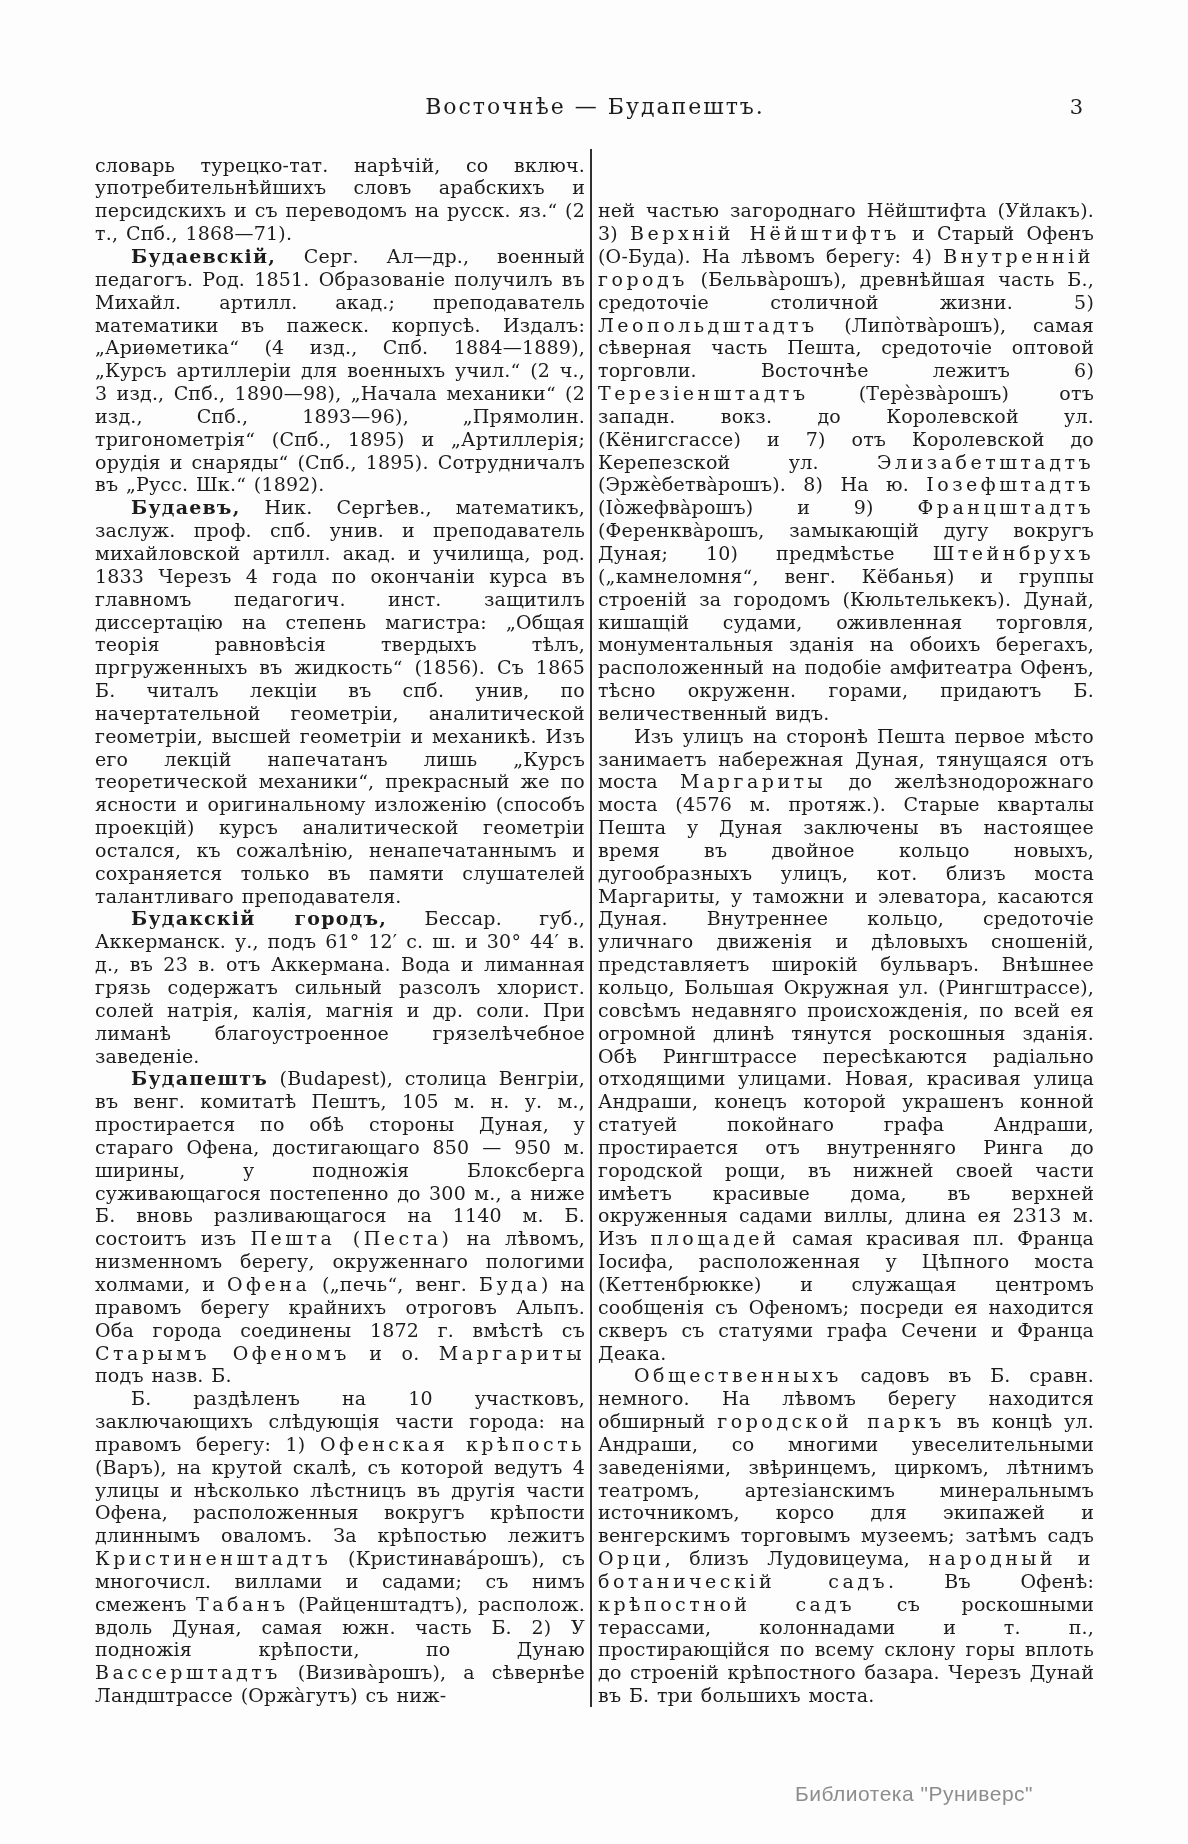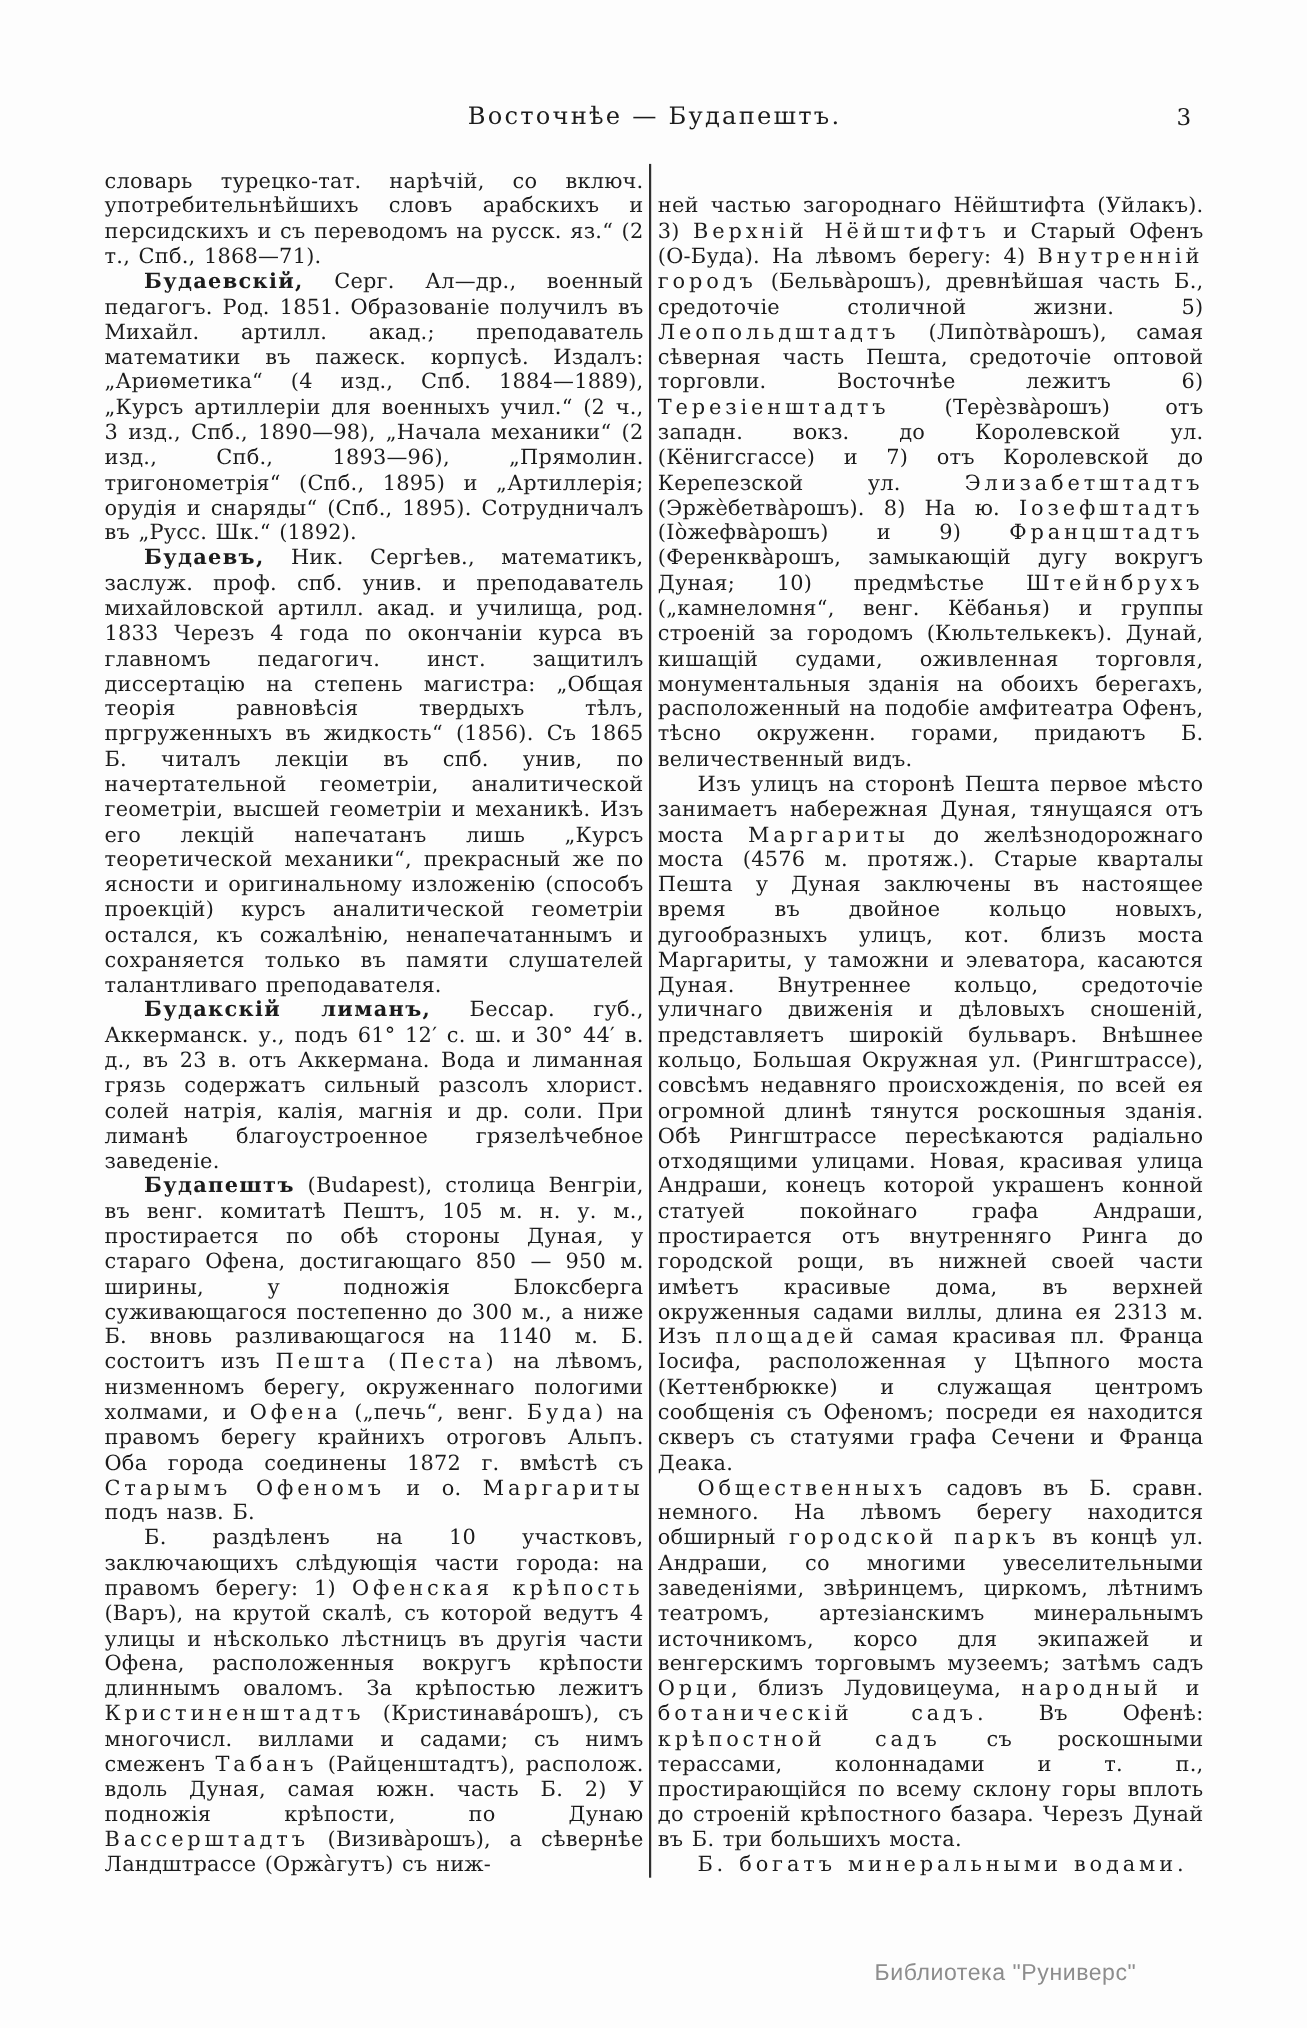--- a/index.html
+++ b/index.html
@@ -55,26 +55,25 @@
 <header class="page-header">
   <div class="running-title">Восточнѣе — Будапештъ.</div>
   <div class="page-number">3</div>
 </header>
 
 <main class="text-block">
   <div class="column column-left">
       <p class="para"><span class="plain">словарь турецко-тат. нарѣчій, со включ. употребительнѣйшихъ словъ арабскихъ и персидскихъ и съ переводомъ на русск. яз.“ (2 т., Спб., 1868—71).</span></p>
       <p class="para indent"><span class="bold">Будаевскій,</span><span class="plain"> Серг. Ал—др., военный педагогъ. Род. 1851. Образованіе получилъ въ Михайл. артилл. акад.; преподаватель математики въ пажеск. корпусѣ. Издалъ: „Ариѳметика“ (4 изд., Спб. 1884—1889), „Курсъ артиллеріи для военныхъ учил.“ (2 ч., 3 изд., Спб., 1890—98), „Начала механики“ (2 изд., Спб., 1893—96), „Прямолин. тригонометрія“ (Спб., 1895) и „Артиллерія; орудія и снаряды“ (Спб., 1895). Сотрудничалъ въ „Русс. Шк.“ (1892).</span></p>
       <p class="para indent"><span class="bold">Будаевъ,</span><span class="plain"> Ник. Сергѣев., математикъ, заслуж. проф. спб. унив. и преподаватель михайловской артилл. акад. и училища, род. 1833 Черезъ 4 года по окончаніи курса въ главномъ педагогич. инст. защитилъ диссертацію на степень магистра: „Общая теорія равновѣсія твердыхъ тѣлъ, пргруженныхъ въ жидкость“ (1856). Съ 1865 Б. читалъ лекціи въ спб. унив, по начертательной геометріи, аналитической геометріи, высшей геометріи и механикѣ. Изъ его лекцій напечатанъ лишь „Курсъ теоретической механики“, прекрасный же по ясности и оригинальному изложенію (способъ проекцій) курсъ аналитической геометріи остался, къ сожалѣнію, ненапечатаннымъ и сохраняется только въ памяти слушателей талантливаго преподавателя.</span></p>
-      <p class="para indent"><span class="bold">Будакскій лиманъ,</span><span class="plain"> Бессар. губ., Аккерманск. у., подъ 61° 12′ с. ш. и 30° 44′ в. д., въ 23 в. отъ Аккермана. Вода и лиманная грязь содержатъ сильный разсолъ хлорист. солей натрія, калія, магнія и др. соли. При лиманѣ благоустроенное грязелѣчебное заведеніе.</span></p>
+      <p class="para indent"><span class="bold">Будакскій городъ,</span><span class="plain"> Бессар. губ., Аккерманск. у., подъ 61° 12′ с. ш. и 30° 44′ в. д., въ 23 в. отъ Аккермана. Вода и лиманная грязь содержатъ сильный разсолъ хлорист. солей натрія, калія, магнія и др. соли. При лиманѣ благоустроенное грязелѣчебное заведеніе.</span></p>
       <p class="para indent"><span class="bold">Будапештъ</span><span class="plain"> (Budapest), столица Венгріи, въ венг. комитатѣ Пештъ, 105 м. н. у. м., простирается по обѣ стороны Дуная, у стараго Офена, достигающаго 850 — 950 м. ширины, у подножія Блоксберга суживающагося постепенно до 300 м., а ниже Б. вновь разливающагося на 1140 м. Б. состоитъ изъ </span><span class="sperr">Пешта (Песта)</span><span class="plain"> на лѣвомъ, низменномъ берегу, окруженнаго пологими холмами, и </span><span class="sperr">Офена</span><span class="plain"> („печь“, венг. </span><span class="sperr">Буда</span><span class="plain">) на правомъ берегу крайнихъ отроговъ Альпъ. Оба города соединены 1872 г. вмѣстѣ съ </span><span class="sperr">Старымъ Офеномъ</span><span class="plain"> и о. </span><span class="sperr">Маргариты</span><span class="plain"> подъ назв. Б.</span></p>
       <p class="para indent"><span class="plain">Б. раздѣленъ на 10 участковъ, заключающихъ слѣдующія части города: на правомъ берегу: 1) </span><span class="sperr">Офенская крѣпость</span><span class="plain"> (Варъ), на крутой скалѣ, съ которой ведутъ 4 улицы и нѣсколько лѣстницъ въ другія части Офена, расположенныя вокругъ крѣпости длиннымъ оваломъ. За крѣпостью лежитъ </span><span class="sperr">Кристиненштадтъ</span><span class="plain"> (Кристинавáрошъ), съ многочисл. виллами и садами; съ нимъ смеженъ </span><span class="sperr">Табанъ</span><span class="plain"> (Райценштадтъ), располож. вдоль Дуная, самая южн. часть Б. 2) У подножія крѣпости, по Дунаю </span><span class="sperr">Вассерштадтъ</span><span class="plain"> (Визивàрошъ), а сѣвернѣе Ландштрассе (Оржàгутъ) съ ниж-</span></p>
     </div>
   <div class="column-divider"></div>
   <div class="column column-right">
       <p class="para"><span class="plain">ней частью загороднаго Нёйштифта (Уйлакъ). 3) </span><span class="sperr">Верхній Нёйштифтъ</span><span class="plain"> и Старый Офенъ (О-Буда). На лѣвомъ берегу: 4) </span><span class="sperr">Внутренній городъ</span><span class="plain"> (Бельвàрошъ), древнѣйшая часть Б., средоточіе столичной жизни. 5) </span><span class="sperr">Леопольдштадтъ</span><span class="plain"> (Липòтвàрошъ), самая сѣверная часть Пешта, средоточіе оптовой торговли. Восточнѣе лежитъ 6) </span><span class="sperr">Терезіенштадтъ</span><span class="plain"> (Терèзвàрошъ) отъ западн. вокз. до Королевской ул. (Кёнигсгассе) и 7) отъ Королевской до Керепезской ул. </span><span class="sperr">Элизабетштадтъ</span><span class="plain"> (Эржèбетвàрошъ). 8) На ю. </span><span class="sperr">Іозефштадтъ</span><span class="plain"> (Іòжефвàрошъ) и 9) </span><span class="sperr">Францштадтъ</span><span class="plain"> (Ференквàрошъ, замыкающій дугу вокругъ Дуная; 10) предмѣстье </span><span class="sperr">Штейнбрухъ</span><span class="plain"> („камнеломня“, венг. Кёбанья) и группы строеній за городомъ (Кюльтелькекъ). Дунай, кишащій судами, оживленная торговля, монументальныя зданія на обоихъ берегахъ, расположенный на подобіе амфитеатра Офенъ, тѣсно окруженн. горами, придаютъ Б. величественный видъ.</span></p>
       <p class="para indent"><span class="plain">Изъ улицъ на сторонѣ Пешта первое мѣсто занимаетъ набережная Дуная, тянущаяся отъ моста </span><span class="sperr">Маргариты</span><span class="plain"> до желѣзнодорожнаго моста (4576 м. протяж.). Старые кварталы Пешта у Дуная заключены въ настоящее время въ двойное кольцо новыхъ, дугообразныхъ улицъ, кот. близъ моста Маргариты, у таможни и элеватора, касаются Дуная. Внутреннее кольцо, средоточіе уличнаго движенія и дѣловыхъ сношеній, представляетъ широкій бульваръ. Внѣшнее кольцо, Большая Окружная ул. (Рингштрассе), совсѣмъ недавняго происхожденія, по всей ея огромной длинѣ тянутся роскошныя зданія. Обѣ Рингштрассе пересѣкаются радіально отходящими улицами. Новая, красивая улица Андраши, конецъ которой украшенъ конной статуей покойнаго графа Андраши, простирается отъ внутренняго Ринга до городской рощи, въ нижней своей части имѣетъ красивые дома, въ верхней окруженныя садами виллы, длина ея 2313 м. Изъ </span><span class="sperr">площадей</span><span class="plain"> самая красивая пл. Франца Іосифа, расположенная у Цѣпного моста (Кеттенбрюкке) и служащая центромъ сообщенія съ Офеномъ; посреди ея находится скверъ съ статуями графа Сечени и Франца Деака.</span></p>
       <p class="para indent"><span class="sperr">Общественныхъ</span><span class="plain"> садовъ въ Б. сравн. немного. На лѣвомъ берегу находится обширный </span><span class="sperr">городской паркъ</span><span class="plain"> въ концѣ ул. Андраши, со многими увеселительными заведеніями, звѣринцемъ, циркомъ, лѣтнимъ театромъ, артезіанскимъ минеральнымъ источникомъ, корсо для экипажей и венгерскимъ торговымъ музеемъ; затѣмъ садъ </span><span class="sperr">Орци</span><span class="plain">, близъ Лудовицеума, </span><span class="sperr">народный и ботаническій садъ</span><span class="plain">. Въ Офенѣ: </span><span class="sperr">крѣпостной садъ</span><span class="plain"> съ роскошными терассами, колоннадами и т. п., простирающійся по всему склону горы вплоть до строеній крѣпостного базара. Черезъ Дунай въ Б. три большихъ моста.</span></p>
-      <p class="para indent"><span class="sperr">Б. богатъ минеральными водами.</span></p>
     </div>
 </main>
 
 <div class="watermark">Библиотека "Руниверс"</div>
 
 </body></html>

